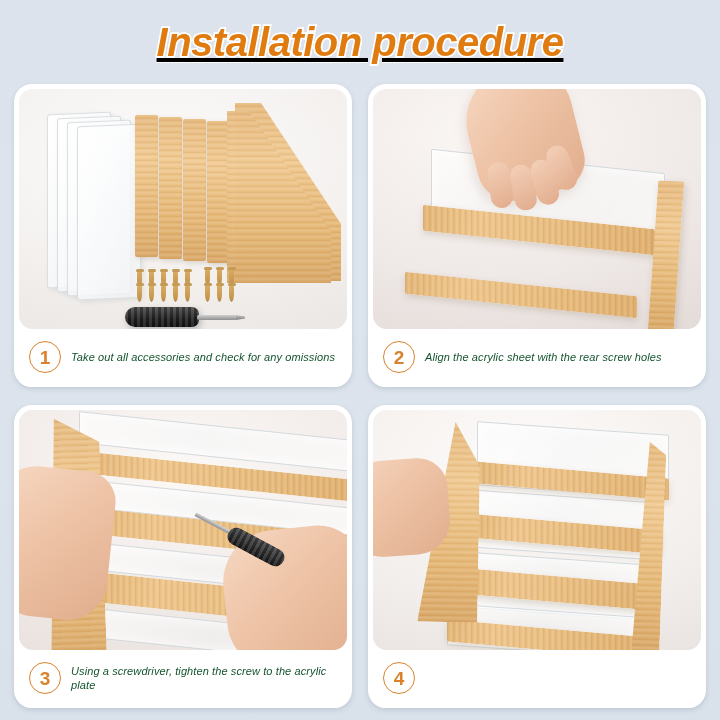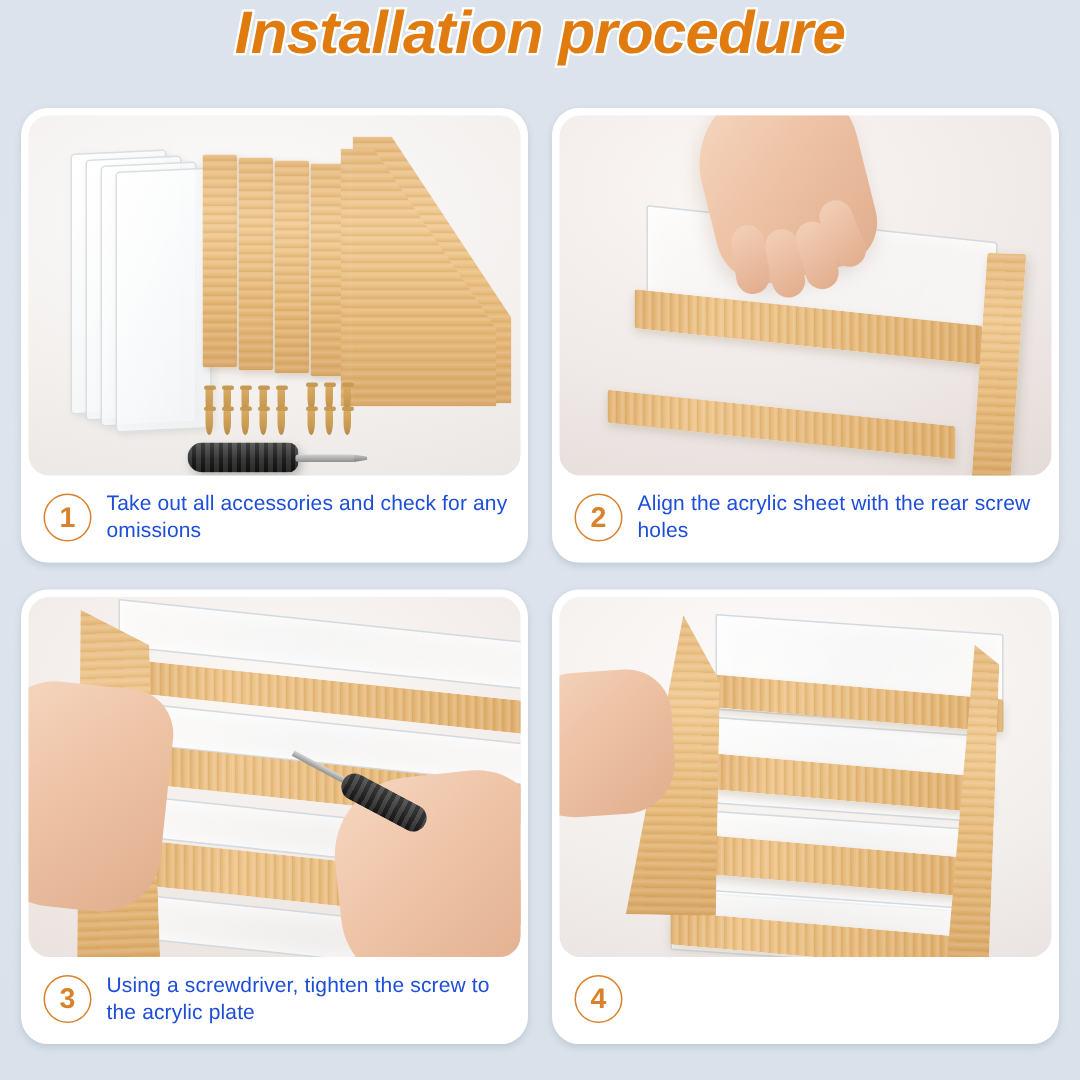--- a/index.html
+++ b/index.html
@@ -9,24 +9,25 @@
   body {
     width: 720px;
     height: 720px;
     overflow: hidden;
     background: linear-gradient(180deg, #dce3ec 0%, #dde4ed 40%, #d9e1ea 100%);
     font-family: "Liberation Sans", sans-serif;
   }
 
   
   .title-bar {
-    height: 72px;
+    height: 84px;
     display: flex;
-    align-items: flex-start;
+    align-items: center;
     justify-content: center;
+    text-decoration: underline;
   }
   .title {
     font-size: 40px;
     font-weight: bold;
     font-style: italic;
     letter-spacing: -0.5px;
     color: #e07b10;
     -webkit-text-stroke: 3px #ffffff;
     paint-order: stroke fill;
     text-shadow: 0 1px 0 rgba(255,255,255,0.9);
@@ -81,24 +82,25 @@
     border-radius: 50%;
     color: #d9822b;
     font-size: 19px;
     font-weight: bold;
     display: flex;
     align-items: center;
     justify-content: center;
     line-height: 1;
   }
   .caption-text {
-    color: #1d4ed8;
-    font-size: 14px;
+    color: #14532d;
+    font-size: 11px;
     line-height: 1.28;
     letter-spacing: 0.1px;
+    font-style: italic;
   }
 
   
   .scene { position: absolute; inset: 0; }
 
   
   .bg-studio1 {
     background:
       radial-gradient(120% 90% at 42% 28%, #fdfcfb 0%, #f3f0ee 55%, #e9e5e2 100%);
   }

